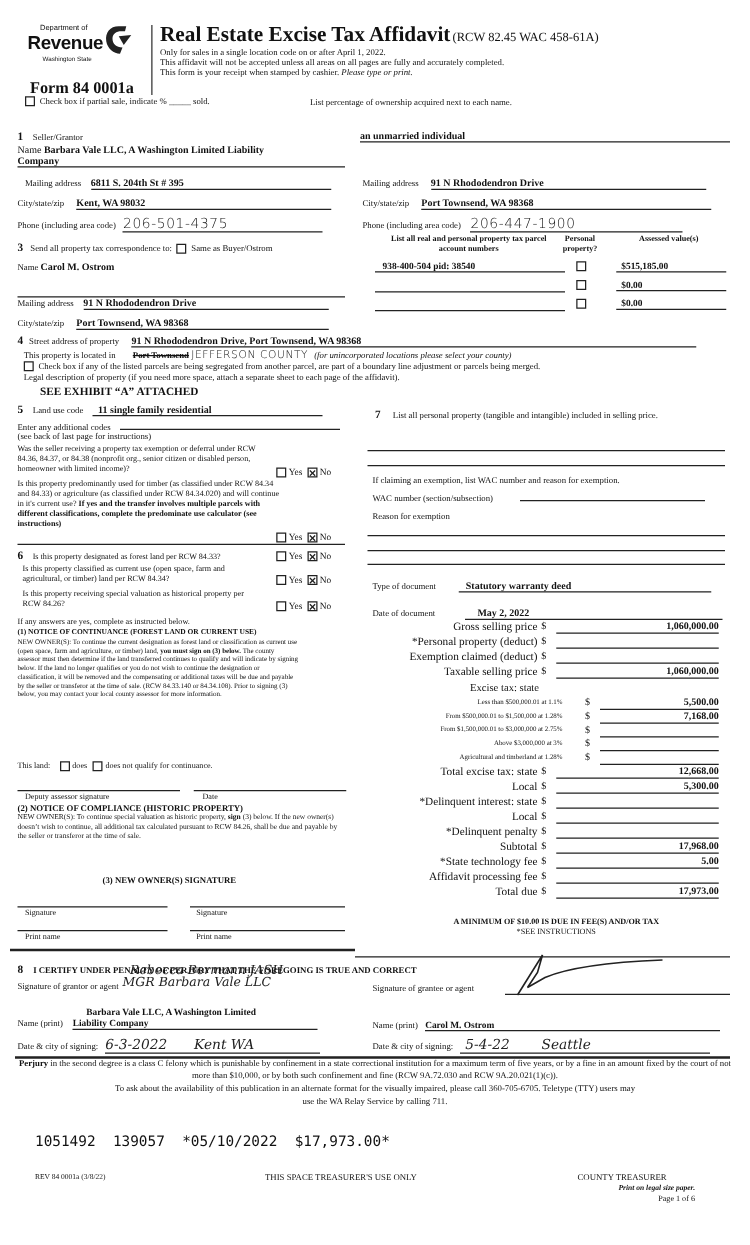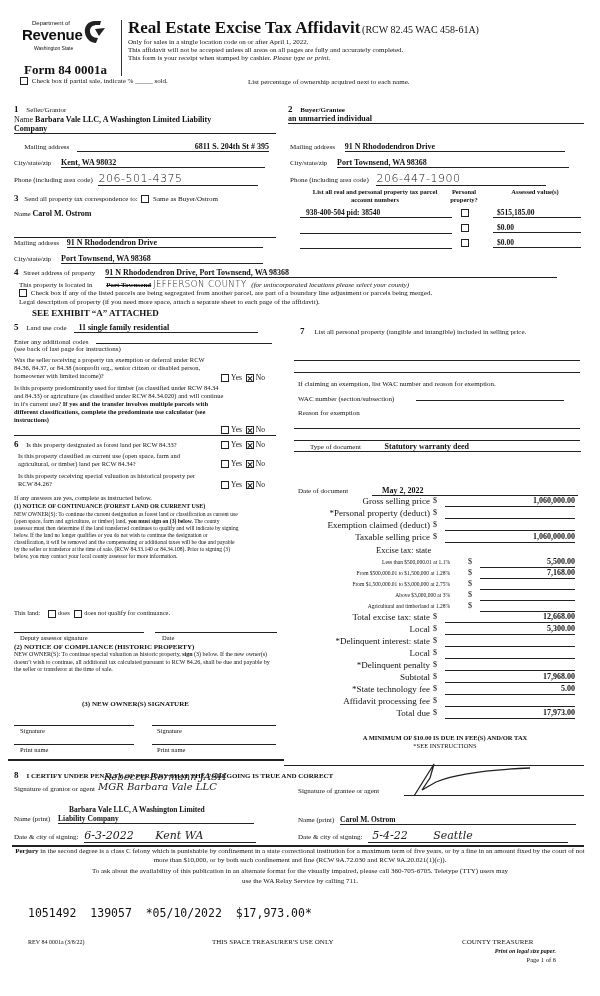--- a/index.html
+++ b/index.html
@@ -63,38 +63,34 @@
   <div style="white-space:nowrap;">
     <span class="b" style="font-size:9px;">1</span>
     <span style="font-size:7px;margin-left:6px;">Seller/Grantor</span>
   </div>
   <div style="font-size:8px;margin-top:1px;white-space:nowrap;">
     <span>Name</span>
     <span class="b">Barbara Vale LLC, A Washington Limited Liability</span>
   </div>
   <div class="b ul" style="font-size:8px;">Company</div>
 </div>
-<div class="abs" style="left:7px;top:142px;width:262px;white-space:nowrap;font-size:7px;text-align:right;">
+<div class="abs" style="left:20px;top:142px;width:262px;white-space:nowrap;font-size:7px;">
   <span>Mailing address</span>
   <span class="b ul" style="display:inline-block;width:192px;margin-left:6px;font-size:8px;">6811 S. 204th St # 395</span>
 </div>
 <div class="abs" style="left:14px;top:158px;width:262px;white-space:nowrap;font-size:7px;">
   <span>City/state/zip</span>
   <span class="b ul" style="display:inline-block;width:204px;margin-left:8px;font-size:8px;">Kent, WA 98032</span>
 </div>
 <div class="abs" style="left:14px;top:172px;width:262px;white-space:nowrap;font-size:7px;">
   <span>Phone (including area code)</span>
   <span class="hand ul" style="display:inline-block;width:160px;margin-left:4px;font-size:11px;">206-501-4375</span>
 </div>
 
 <div class="abs" style="left:288px;top:104px;width:296px;">
-  <div style="white-space:nowrap;">
-    <span class="b" style="font-size:9px;">2</span>
-    <span class="b" style="font-size:7px;margin-left:6px;">Buyer/Grantee</span>
-  </div>
   <div class="b ul" style="font-size:8px;">an unmarried individual</div>
 </div>
 <div class="abs" style="left:290px;top:142px;width:290px;white-space:nowrap;font-size:7px;">
   <span>Mailing address</span>
   <span class="b ul" style="display:inline-block;width:220px;margin-left:8px;font-size:8px;">91 N Rhododendron Drive</span>
 </div>
 <div class="abs" style="left:290px;top:158px;width:290px;white-space:nowrap;font-size:7px;">
   <span>City/state/zip</span>
   <span class="b ul" style="display:inline-block;width:232px;margin-left:8px;font-size:8px;">Port Townsend, WA 98368</span>
 </div>
@@ -245,21 +241,21 @@
 <div class="hr" style="left:294px;top:372px;width:286px;"></div>
 <div class="abs" style="left:298px;top:380px;font-size:7px;white-space:nowrap;">If claiming an exemption, list WAC number and reason for exemption.</div>
 <div class="abs" style="left:298px;top:392px;white-space:nowrap;font-size:7px;">
   <span>WAC number (section/subsection)</span>
   <span class="ul" style="display:inline-block;width:148px;height:8px;margin-left:20px;"></span>
 </div>
 <div class="abs" style="left:298px;top:409px;font-size:7px;white-space:nowrap;">Reason for exemption</div>
 <div class="hr" style="left:294px;top:428px;width:286px;"></div>
 <div class="hr" style="left:294px;top:440px;width:286px;"></div>
 <div class="hr" style="left:294px;top:451px;width:286px;"></div>
-<div class="abs" style="left:298px;top:442px;white-space:nowrap;font-size:7px;margin-left:12px;">
+<div class="abs" style="left:298px;top:464px;white-space:nowrap;font-size:7px;">
   <span>Type of document</span>
   <span class="b ul" style="display:inline-block;width:196px;margin-left:16px;font-size:8px;padding-left:6px;">Statutory warranty deed</span>
 </div>
 <div class="abs" style="left:298px;top:486px;white-space:nowrap;font-size:7px;">
   <span>Date of document</span>
   <span class="b ul" style="display:inline-block;width:196px;margin-left:22px;font-size:8px;padding-left:10px;">May 2, 2022</span>
 </div>
 
 <div class="fee-row" style="top:496px;">
   <span class="lbl">Gross selling price</span>

